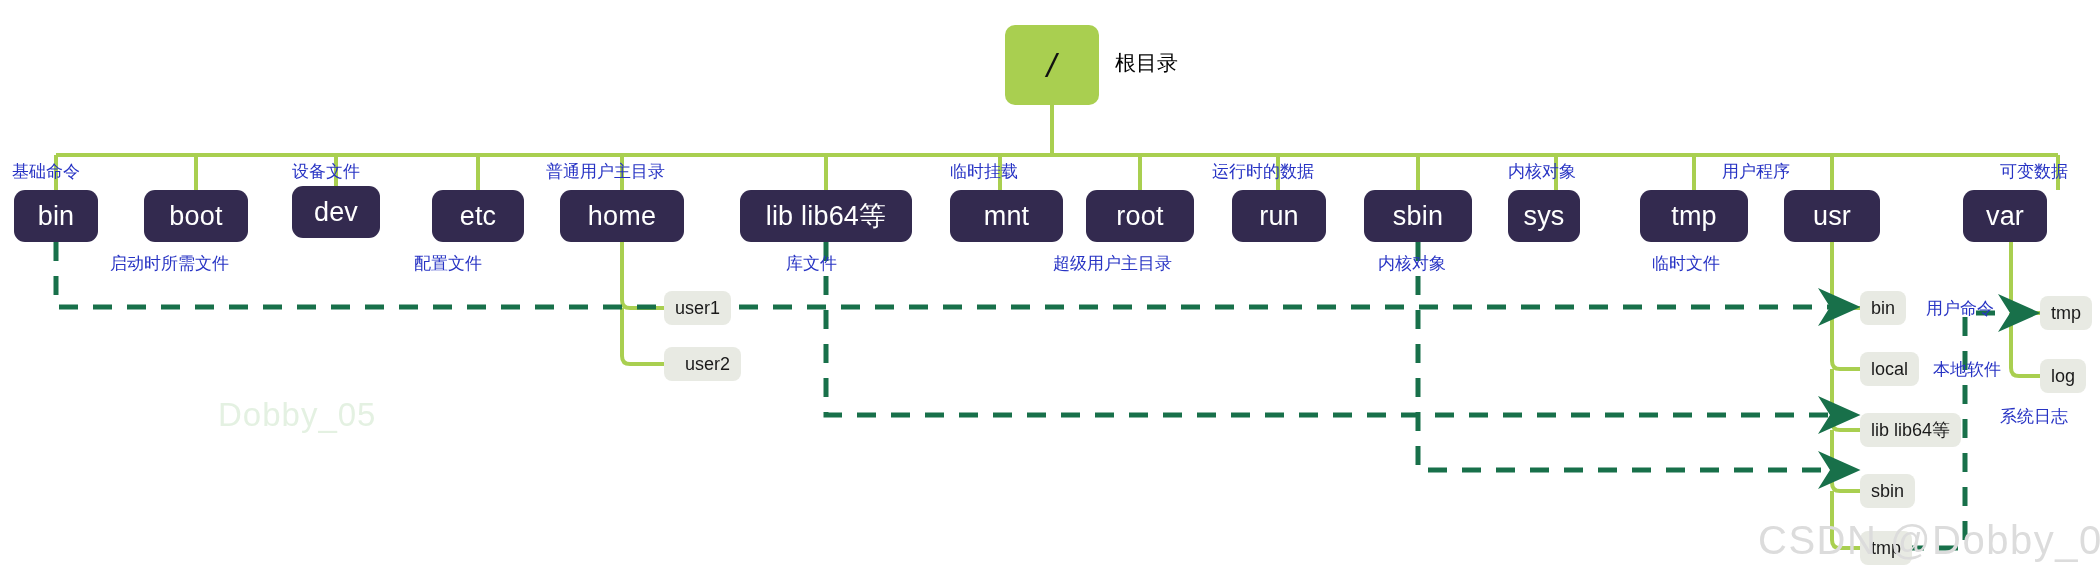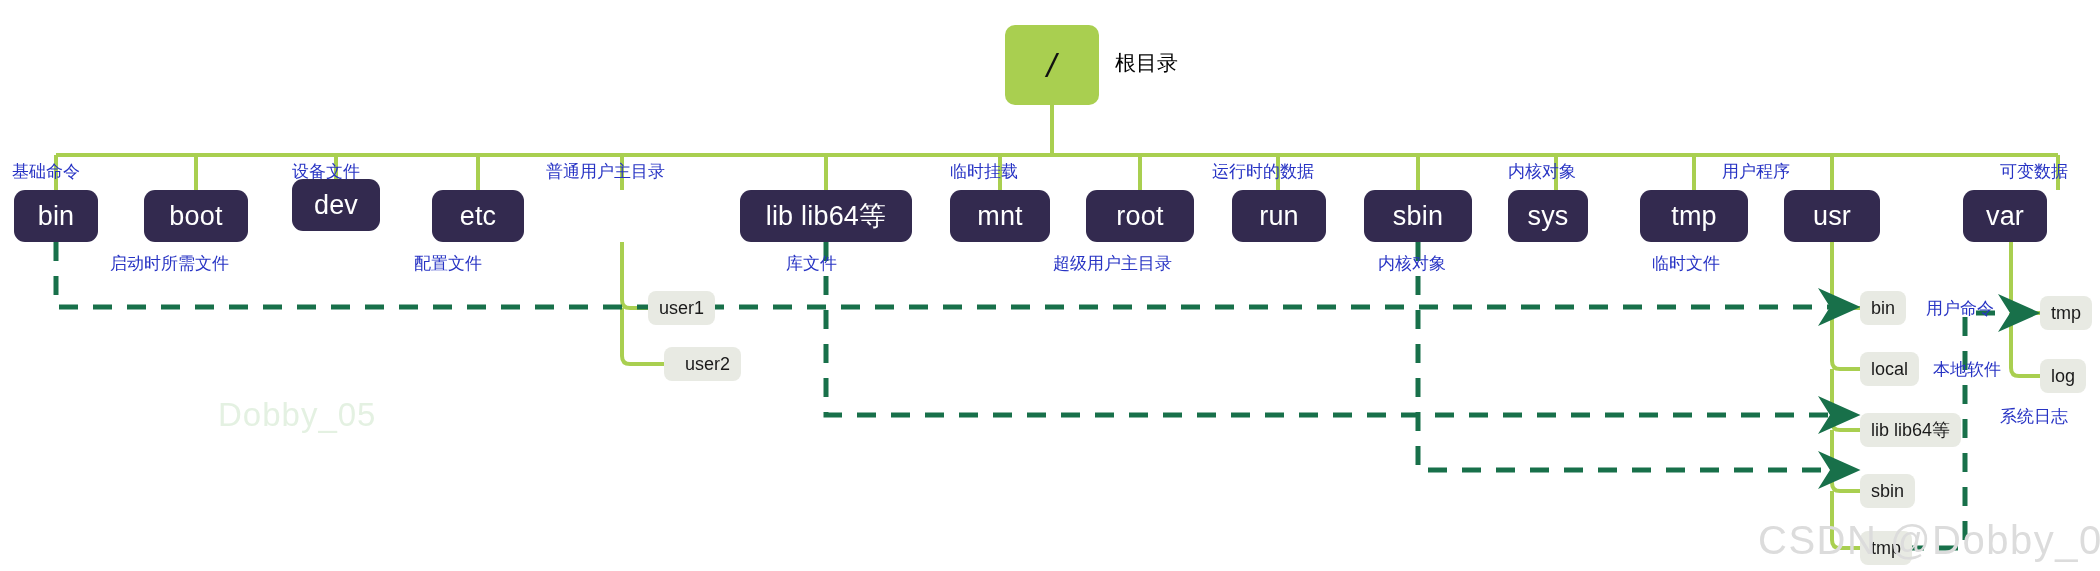--- a/index.html
+++ b/index.html
@@ -149,42 +149,45 @@
     <span>/</span>
   </div>
   <div class="anno-blk" style="left:1115px;top:52px;">根目录</div>
 
   <div class="node lvl1" style="left:14px;top:190px;width:84px;">
     <span>bin</span>
     </div>
   <div class="node lvl1" style="left:144px;top:190px;width:104px;">
     <span>boot</span>
     </div>
-  <div class="node lvl1" style="left:292px;top:179px;width:88px;">
+  <div class="node lvl1" style="left:292px;top:186px;width:88px;">
     <span>dev</span>
     </div>
   <div class="node lvl1" style="left:432px;top:190px;width:92px;">
     <span>etc</span>
     </div>
+  <div class="node lvl1" style="left:560px;top:190px;width:124px;">
+    <span>home</span>
+    </div>
   <div class="node lvl1" style="left:740px;top:190px;width:172px;">
     <span>lib lib64等</span>
     </div>
-  <div class="node lvl1" style="left:950px;top:190px;width:100px;">
+  <div class="node lvl1" style="left:950px;top:190px;width:113px;">
     <span>mnt</span>
     </div>
   <div class="node lvl1" style="left:1086px;top:190px;width:108px;">
     <span>root</span>
     </div>
   <div class="node lvl1" style="left:1232px;top:190px;width:94px;">
     <span>run</span>
     </div>
   <div class="node lvl1" style="left:1364px;top:190px;width:108px;">
     <span>sbin</span>
     </div>
-  <div class="node lvl1" style="left:1508px;top:190px;width:80px;">
+  <div class="node lvl1" style="left:1508px;top:190px;width:72px;">
     <span>sys</span>
     </div>
   <div class="node lvl1" style="left:1640px;top:190px;width:108px;">
     <span>tmp</span>
     </div>
   <div class="node lvl1" style="left:1784px;top:190px;width:96px;">
     <span>usr</span>
     </div>
   <div class="node lvl1" style="left:1963px;top:190px;width:84px;">
     <span>var</span>
@@ -198,21 +201,21 @@
   <div class="anno" style="left:786px;top:255px;">库文件</div>
   <div class="anno" style="left:950px;top:163px;">临时挂载</div>
   <div class="anno" style="left:1053px;top:255px;">超级用户主目录</div>
   <div class="anno" style="left:1212px;top:163px;">运行时的数据</div>
   <div class="anno" style="left:1378px;top:255px;">内核对象</div>
   <div class="anno" style="left:1508px;top:163px;">内核对象</div>
   <div class="anno" style="left:1652px;top:255px;">临时文件</div>
   <div class="anno" style="left:1694px;top:163px;margin-left:28px;">用户程序</div>
   <div class="anno" style="left:2000px;top:163px;">可变数据</div>
 
-  <div class="node lvl2" style="left:648px;top:291px;">
+  <div class="node lvl2" style="left:664px;top:291px;">
     <span>user1</span>
     </div>
   <div class="node lvl2" style="left:664px;top:347px;padding-left:21px;">
     <span>user2</span>
     </div>
 
   <div class="node lvl2" style="left:1860px;top:291px;">
     <span>bin</span>
     </div>
   <div class="anno" style="left:1926px;top:300px;">用户命令</div>

